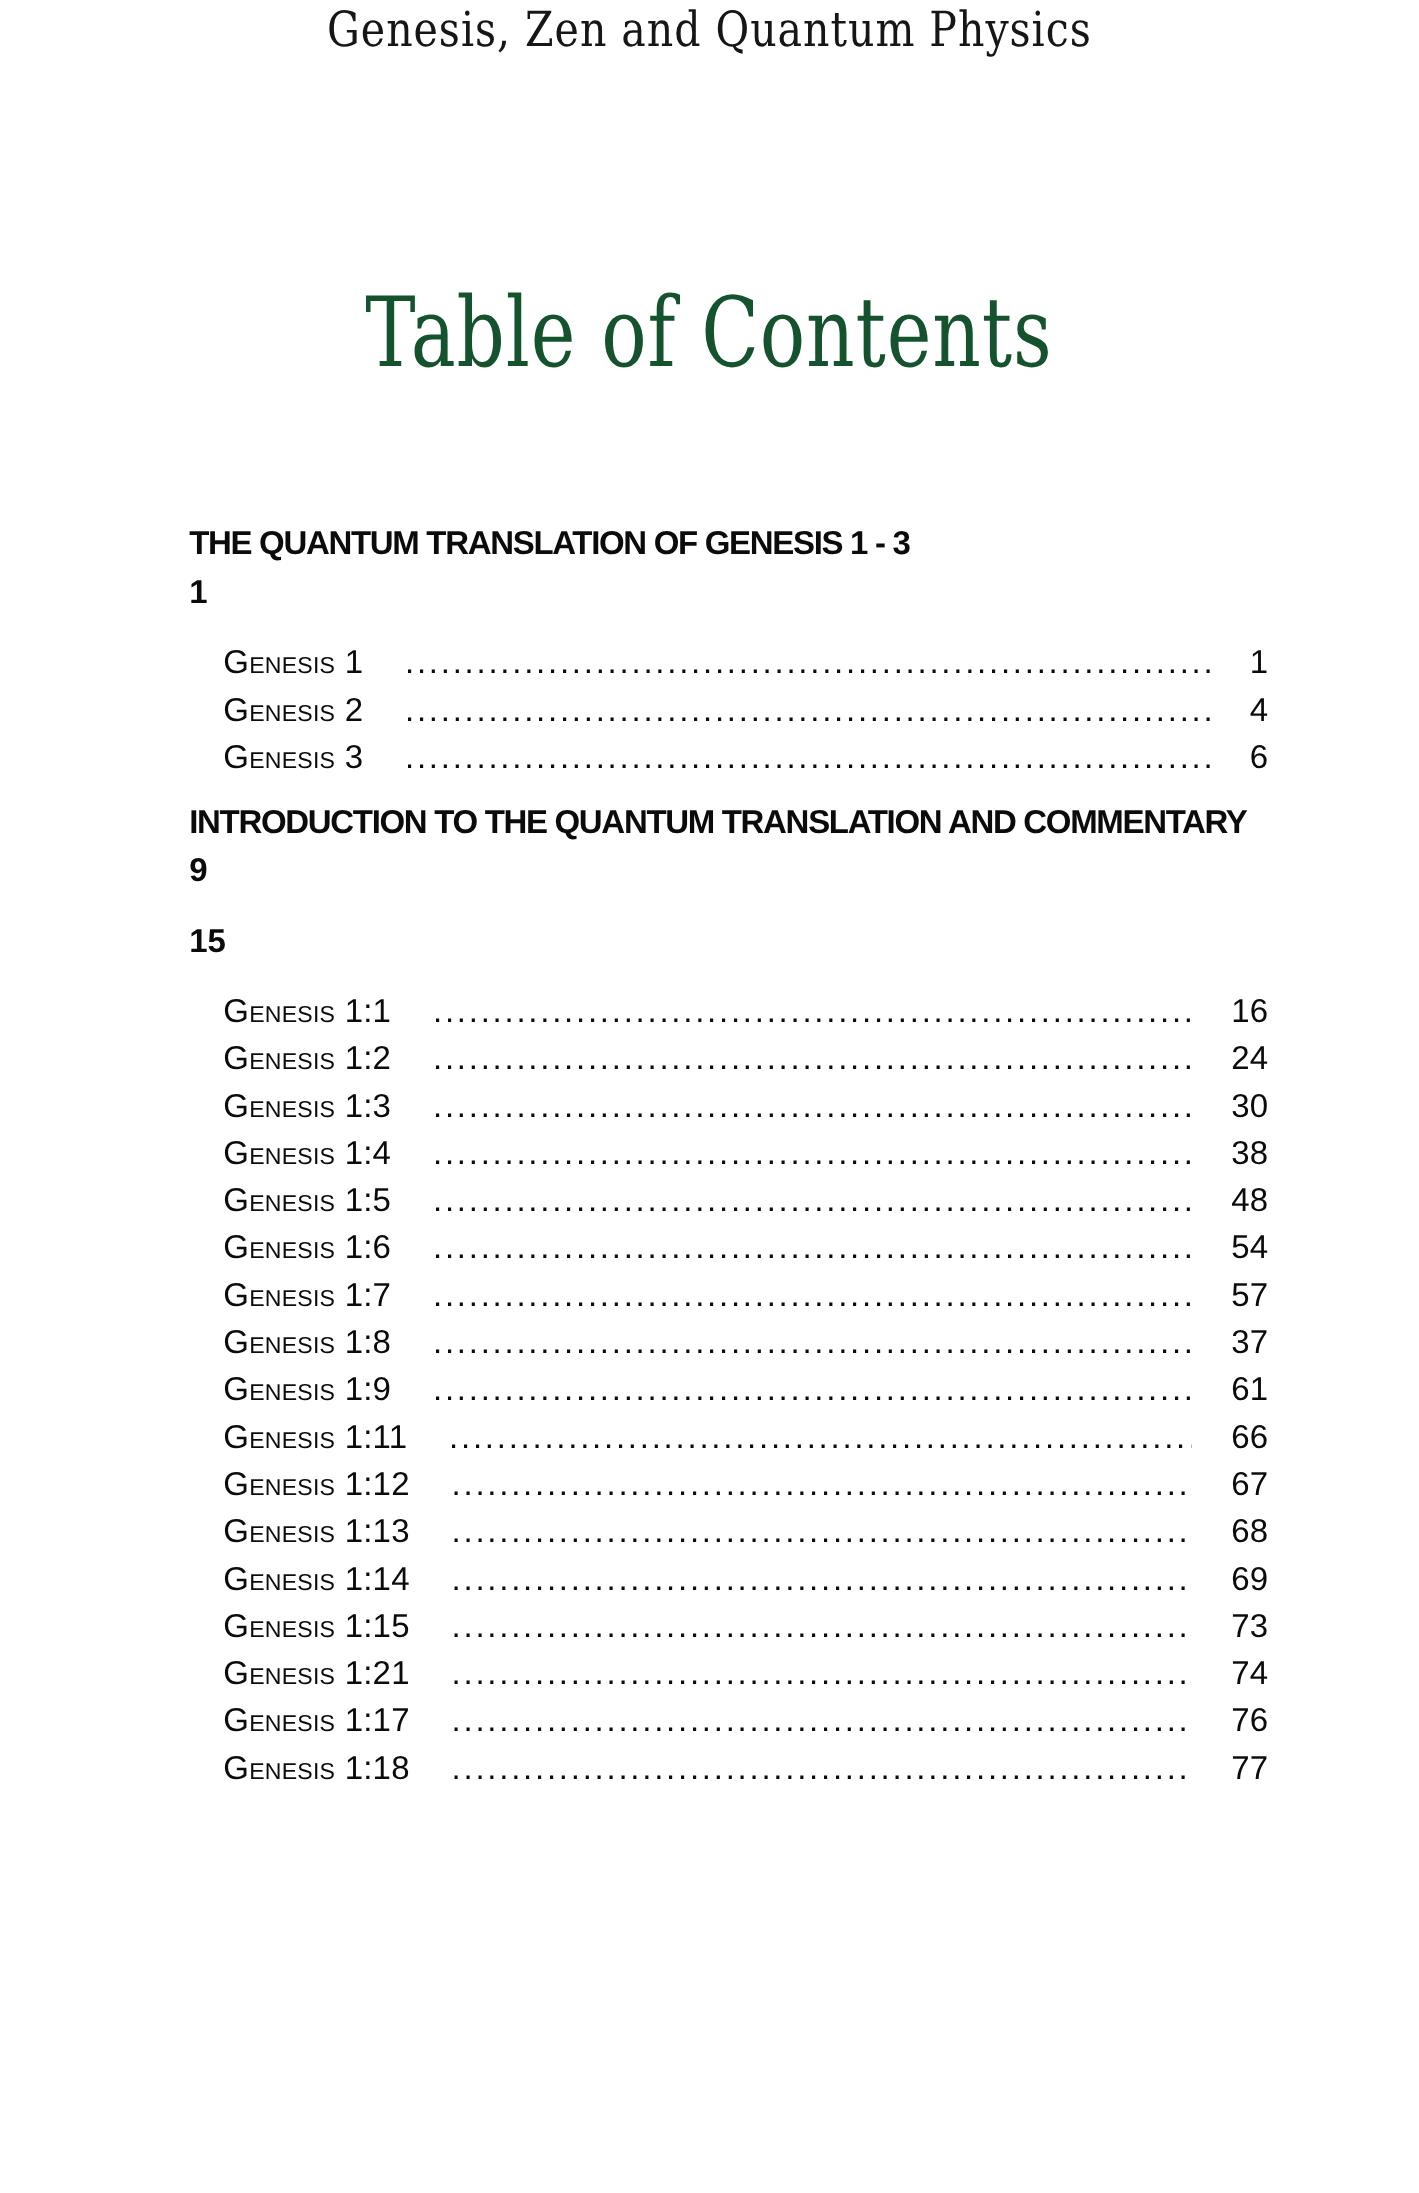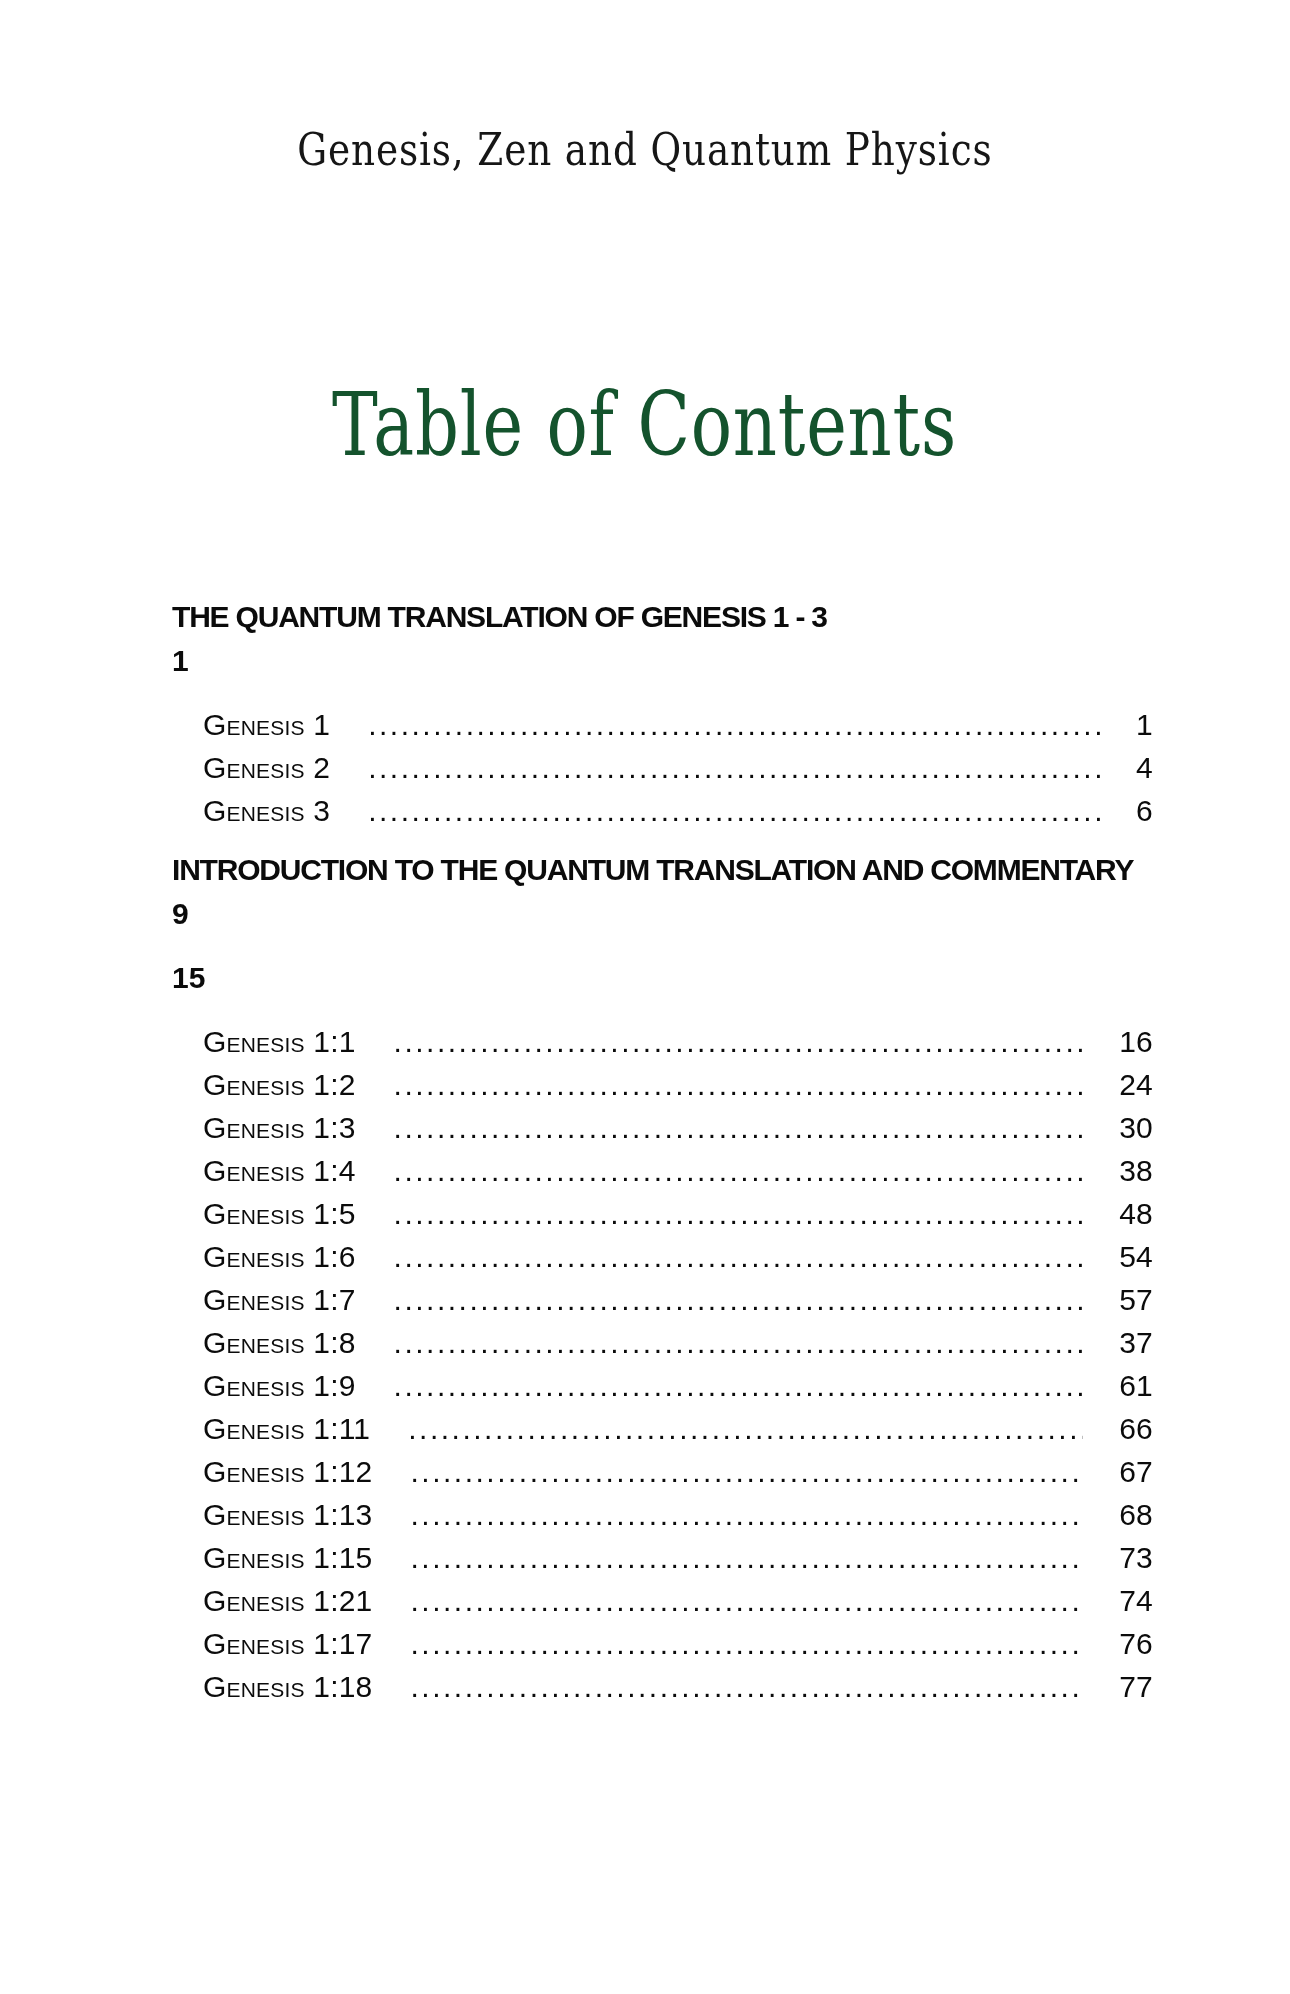--- a/index.html
+++ b/index.html
@@ -9,21 +9,20 @@
     height: 1994px;
     margin: 0 auto;
     background: #ffffff;
     color: #0b0b0b;
     overflow: hidden;
     font-family: "Liberation Sans", sans-serif;
   }
 
   
   .book-header {
-    padding-top: 122px;
     text-align: center;
     font-family: "DejaVu Serif", "Liberation Serif", serif;
     font-size: 44px;
     line-height: 56px;
     font-weight: 400;
     color: #161616;
   }
   .book-header .squeeze {
     display: inline-block;
     transform: scaleX(0.85);
@@ -188,20 +187,25 @@
     <span class="toc-label">Genesis 1:12</span>
     <span class="toc-dots"></span>
     <span class="toc-page">67</span>
   </div>
       <div class="toc-row h2">
     <span class="toc-label">Genesis 1:13</span>
     <span class="toc-dots"></span>
     <span class="toc-page">68</span>
   </div>
       <div class="toc-row h2">
+    <span class="toc-label">Genesis 1:14</span>
+    <span class="toc-dots"></span>
+    <span class="toc-page">69</span>
+  </div>
+      <div class="toc-row h2">
     <span class="toc-label">Genesis 1:15</span>
     <span class="toc-dots"></span>
     <span class="toc-page">73</span>
   </div>
       <div class="toc-row h2">
     <span class="toc-label">Genesis 1:21</span>
     <span class="toc-dots"></span>
     <span class="toc-page">74</span>
   </div>
       <div class="toc-row h2">

